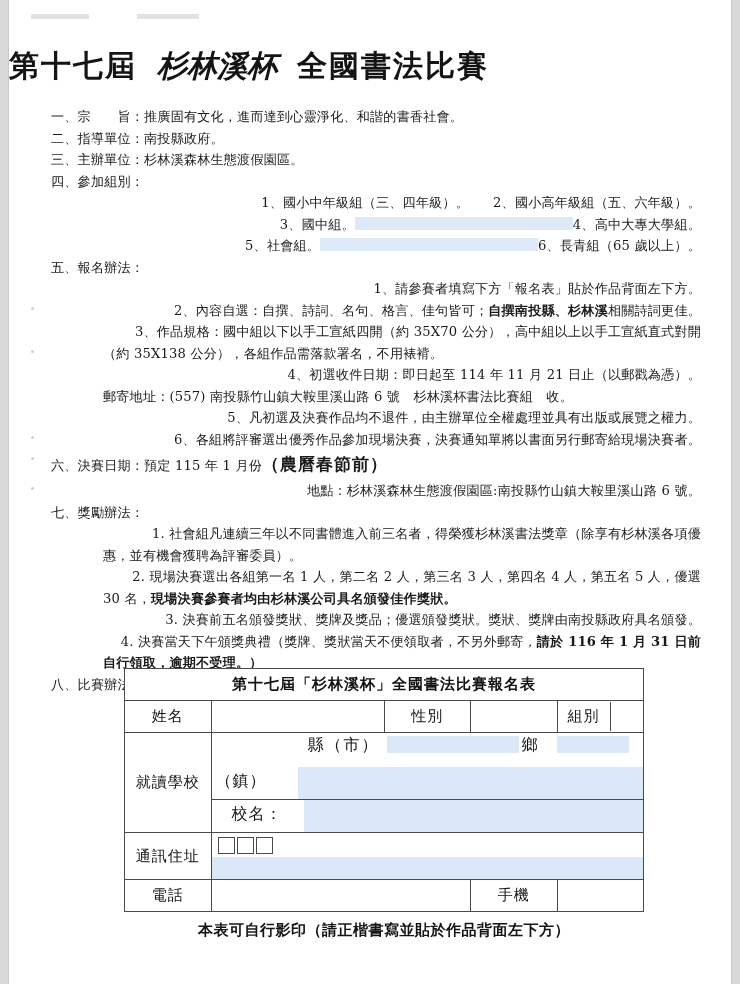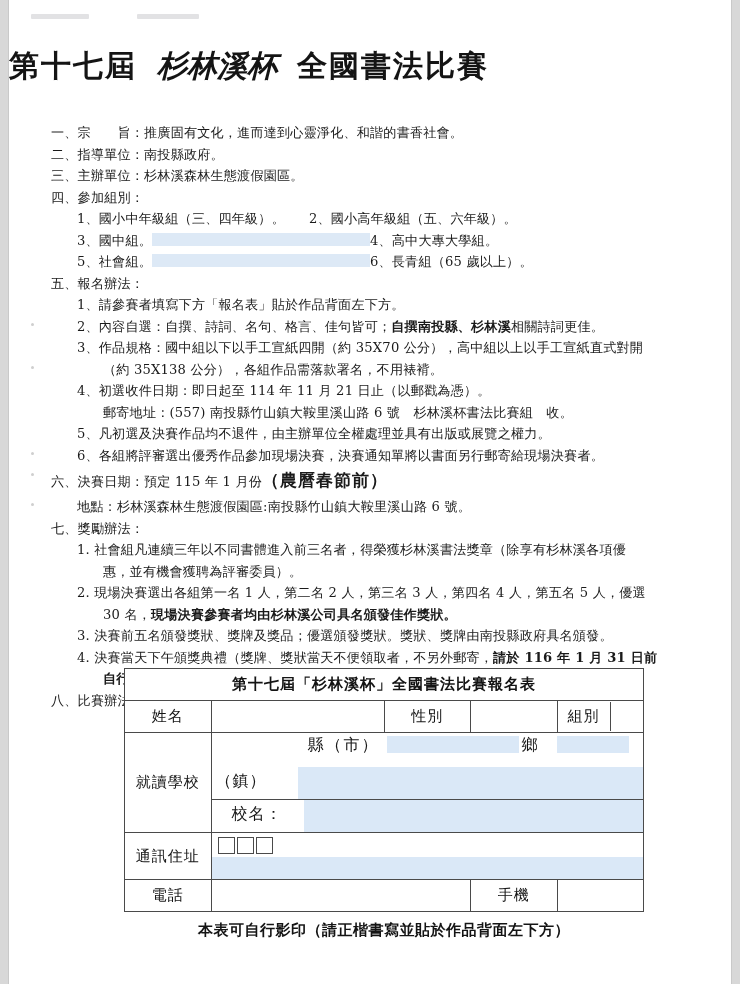--- a/index.html
+++ b/index.html
@@ -43,25 +43,24 @@
     padding:0 4px;
   }
   .doc-title .gap{display:inline-block;width:16px;}
 
   .body-text{
     position:absolute;top:106px;left:42px;width:650px;
     font-size:13.1px;
     line-height:21.5px;
     color:#1a1a1a;
     letter-spacing:0.2px;
-    margin-top:16px;
   }
   .line{white-space:nowrap;position:relative;}
   .lvl1{padding-left:0px;}
-  .lvl2{padding-left:26px;}
+  .lvl2{padding-left:26px;text-align:right;}
   .ind-hang{padding-left:52px;text-indent:0;}
   b{font-weight:bold;}
   .big{font-size:17px;font-weight:bold;letter-spacing:1px;}
   .fill{
     display:inline-block;
     height:13px;vertical-align:-1px;
     background:#dde9f6;
   }
   .f-a{width:218px;}
   .f-b{width:218px;}

